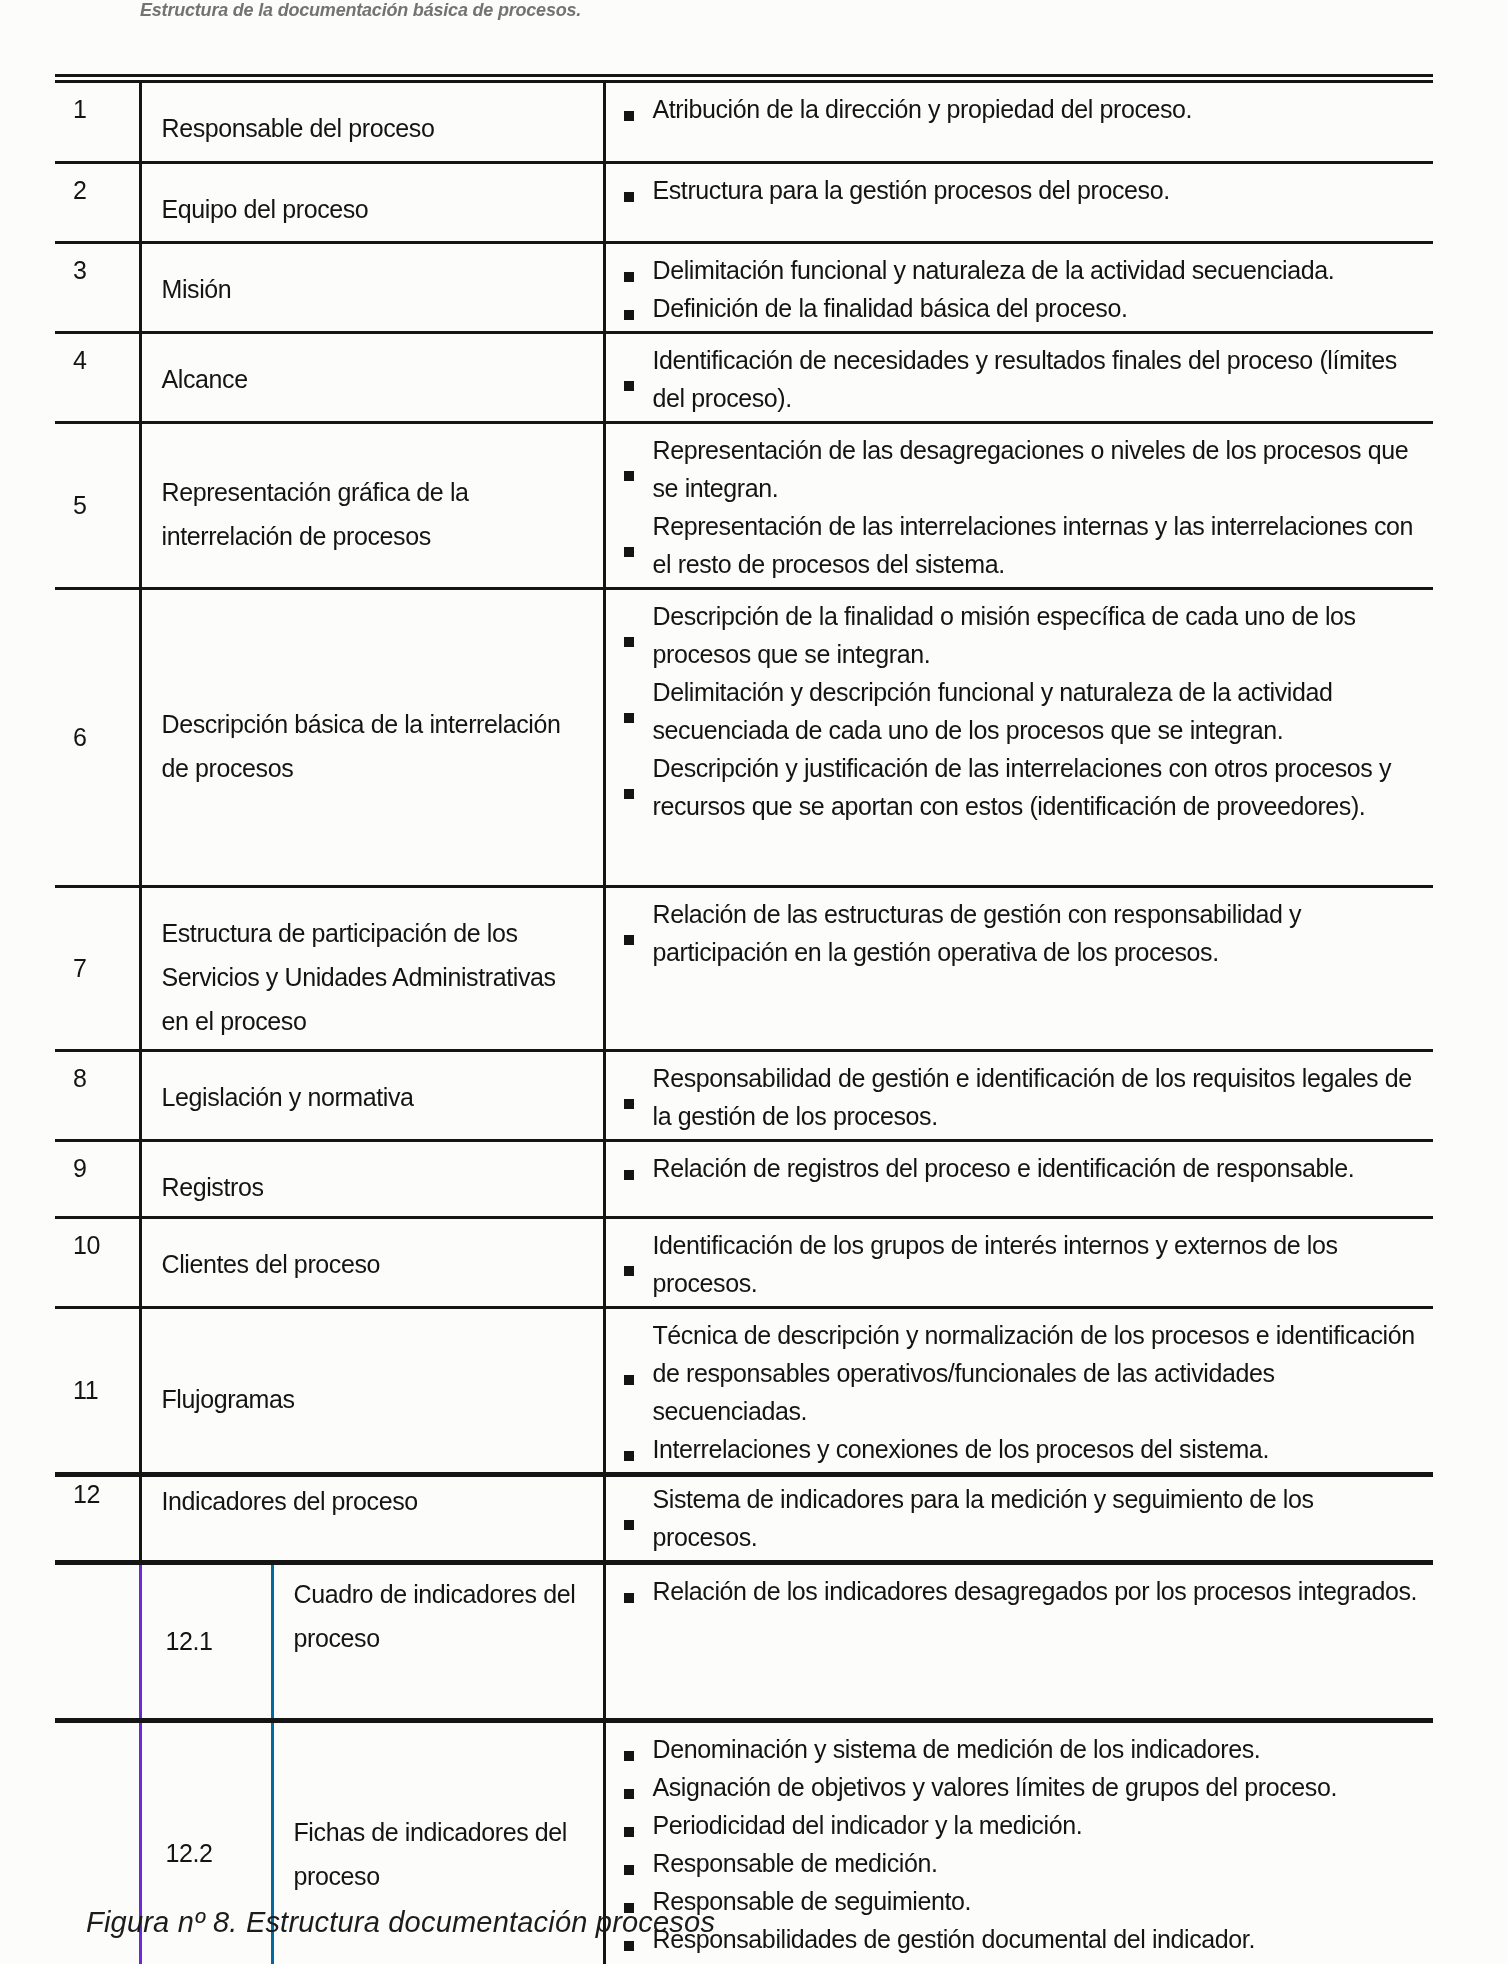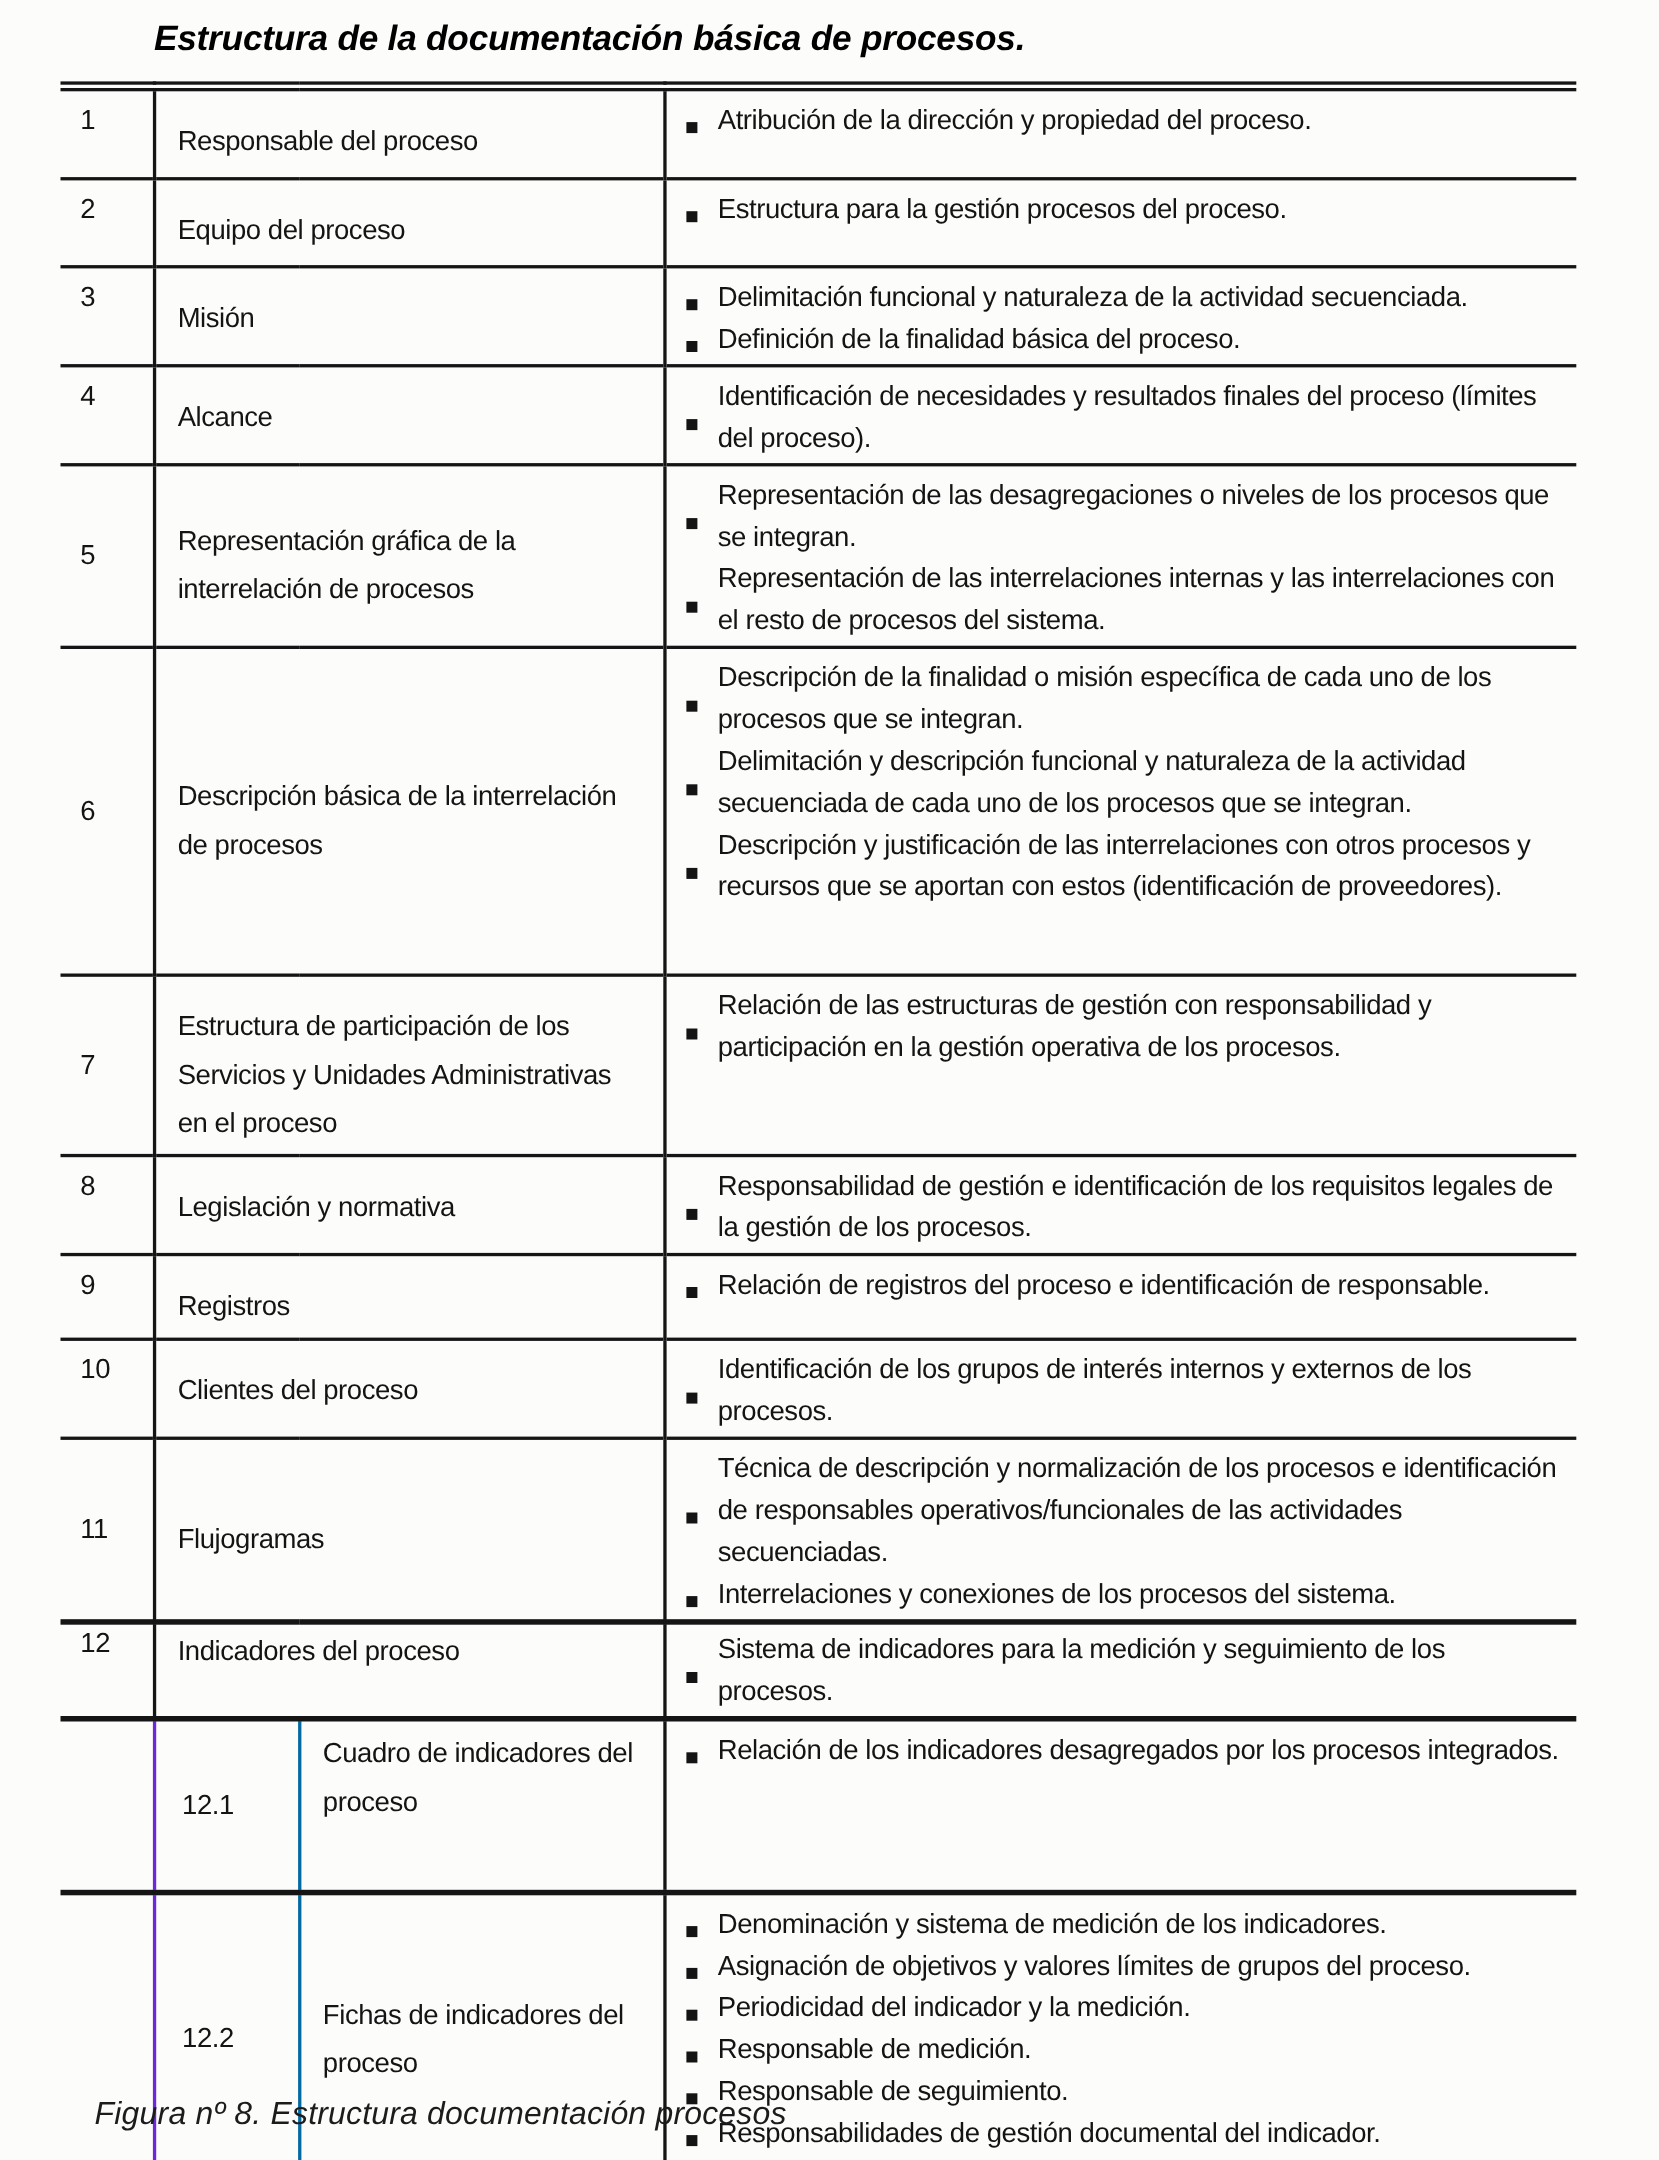--- a/index.html
+++ b/index.html
@@ -7,26 +7,26 @@
     width: 1508px;
     background: #fcfcfa;
     font-family: "Liberation Sans", "DejaVu Sans", sans-serif;
     color: #141414;
   }
   body { height: 1964px; overflow: hidden; position: relative; }
 
   .doc-title {
     position: absolute;
     left: 140px;
-    top: 16px;
-    font-size: 32px;
+    top: 0;
+    font-size: 18px;
     font-weight: bold;
     font-style: italic;
     letter-spacing: -0.2px;
-    color: #000000;
+    color: #737373;
   }
 
   table.proc-table {
     position: absolute;
     left: 55px;
     top: 74px;
     width: 1378px;
     border-collapse: collapse;
     table-layout: fixed;
     border-top: 9px double #151515;

